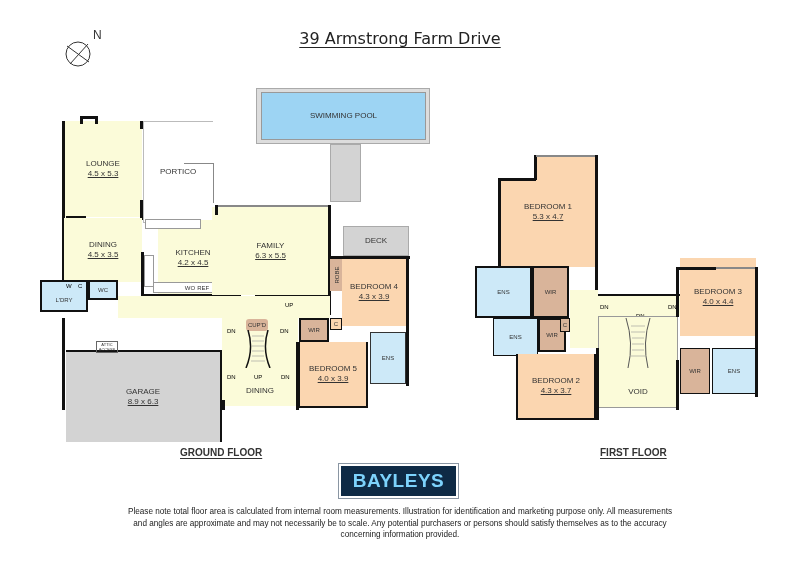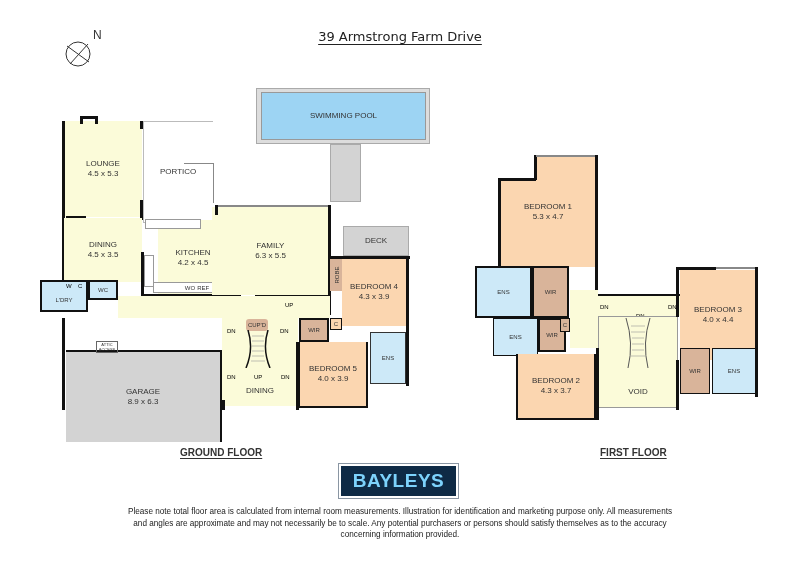--- a/index.html
+++ b/index.html
@@ -1,24 +1,24 @@
 <!DOCTYPE html>
 <html><head>
 <meta charset="utf-8">
 <style>
   html,body{margin:0;padding:0;background:#fff;}
   body{width:800px;height:566px;position:relative;overflow:hidden;font-family:"Liberation Sans",sans-serif;}
   .abs{position:absolute;}
-  .title{left:0;width:800px;top:29px;text-align:center;font-family:"DejaVu Sans",sans-serif;font-size:13px;color:#222;}
+  .title{left:0;width:800px;top:29px;text-align:center;font-family:"DejaVu Sans",sans-serif;font-size:16px;color:#222;}
   .title span{text-decoration:underline;text-decoration-thickness:1px;text-underline-offset:3px;}
   .compass{left:61px;top:33px;}
   .plan{position:absolute;}
   .room{position:absolute;box-sizing:border-box;display:flex;flex-direction:column;align-items:center;justify-content:center;font-size:8px;color:#333;text-align:center;line-height:10px;}
   .room .nm{font-size:8px;}
-  .room .dm{font-size:8px;}
+  .room .dm{font-size:8px;text-decoration:underline;}
   .yellow{background:#fbfbd9;}
   .peach{background:#fbd6b0;}
   .brown{background:#d9b49a;}
   .blue{background:#cde9f8;}
   .grey{background:#d3d3d3;}
   .pool{background:#9dd4f3;}
   .white{background:#fff;}
   .wall{position:absolute;background:#111;}
   .thin{position:absolute;background:#888;}
   .small{font-size:6px;}
@@ -227,21 +227,21 @@
         <line x1="7" y1="14" x2="21" y2="14"></line>
         <line x1="8" y1="20" x2="20" y2="20"></line>
       <line x1="8" y1="26" x2="20" y2="26"></line>
         <line x1="8" y1="32" x2="20" y2="32"></line>
         <line x1="7" y1="38" x2="21" y2="38"></line>
     </g>
   </svg>
   <div class="wall" style="left:596px;top:348px;width:3px;height:72px;"></div>
   <div class="wall" style="left:676px;top:360px;width:3px;height:50px;"></div>
 
-  <div class="room peach" style="left:680px;top:270px;width:76px;height:90px;align-items:center;">
+  <div class="room peach" style="left:680px;top:258px;width:76px;height:78px;align-items:center;">
     <span class="nm">BEDROOM 3</span>
     <span class="dm">4.0 x 4.4</span>
   </div>
   <div class="wall" style="left:676px;top:267px;width:3px;height:50px;"></div>
   <div class="wall" style="left:676px;top:267px;width:40px;height:3px;"></div>
   <div class="thin" style="left:716px;top:267px;width:40px;height:2px;"></div>
   <div class="wall" style="left:755px;top:267px;width:3px;height:130px;"></div>
 
   <div class="room brown" style="left:680px;top:348px;width:30px;height:46px;border:1px solid #111;">
     <span class="small">WIR</span>

